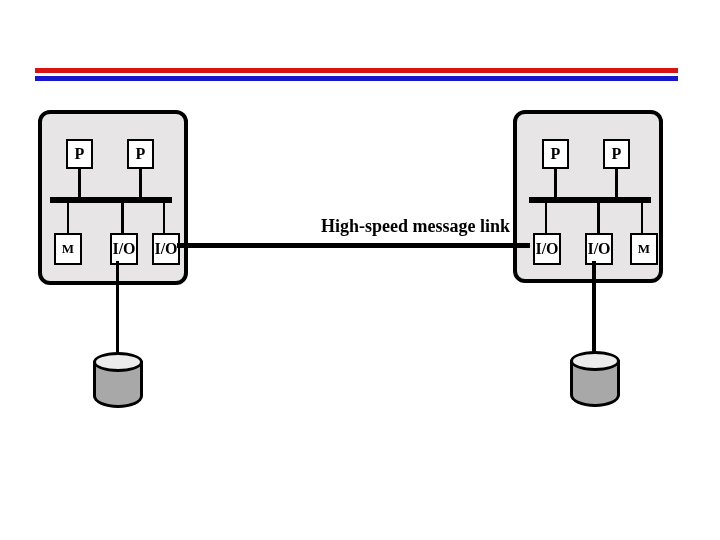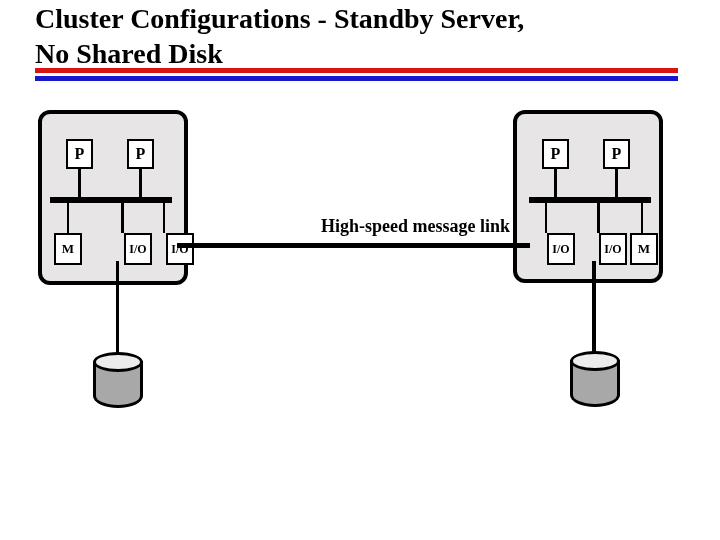--- a/index.html
+++ b/index.html
@@ -49,21 +49,21 @@
     border: 2px solid #000;
     box-sizing: border-box;
     display: flex;
     align-items: center;
     justify-content: center;
     font-weight: bold;
     color: #000;
   }
   .pbox { width: 27px; height: 30px; top: 25px; font-size: 16px; }
   .dbox { width: 28px; height: 32px; top: 119px; font-size: 13px; }
-  .dbox.io { font-size: 12px; margin-left: 14px; }
+  .dbox.io { font-size: 16px; }
 
   
   .vline, .hline { position: absolute; background: #000; }
 
   
   .bus { position: absolute; top: 83px; height: 6px; background: #000; }
 
   
   .disk { position: absolute; width: 50px; height: 56px; }
   .disk .body {
@@ -90,24 +90,20 @@
     font-weight: bold;
     color: #000;
     white-space: nowrap;
   }
 </style>
 </head>
 <body>
 
 <div class="slide">
 
-  <div class="title">
-    <div>Cluster Configurations - Standby Server,</div>
-    <div>No Shared Disk</div>
-  </div>
 
   <div class="rule red"></div>
   <div class="rule blue"></div>
 
   <div class="node left">
 
     <div class="cbox pbox" style="left:24px;">
       <span>P</span>
     </div>
     <div class="cbox pbox" style="left:85px;">

